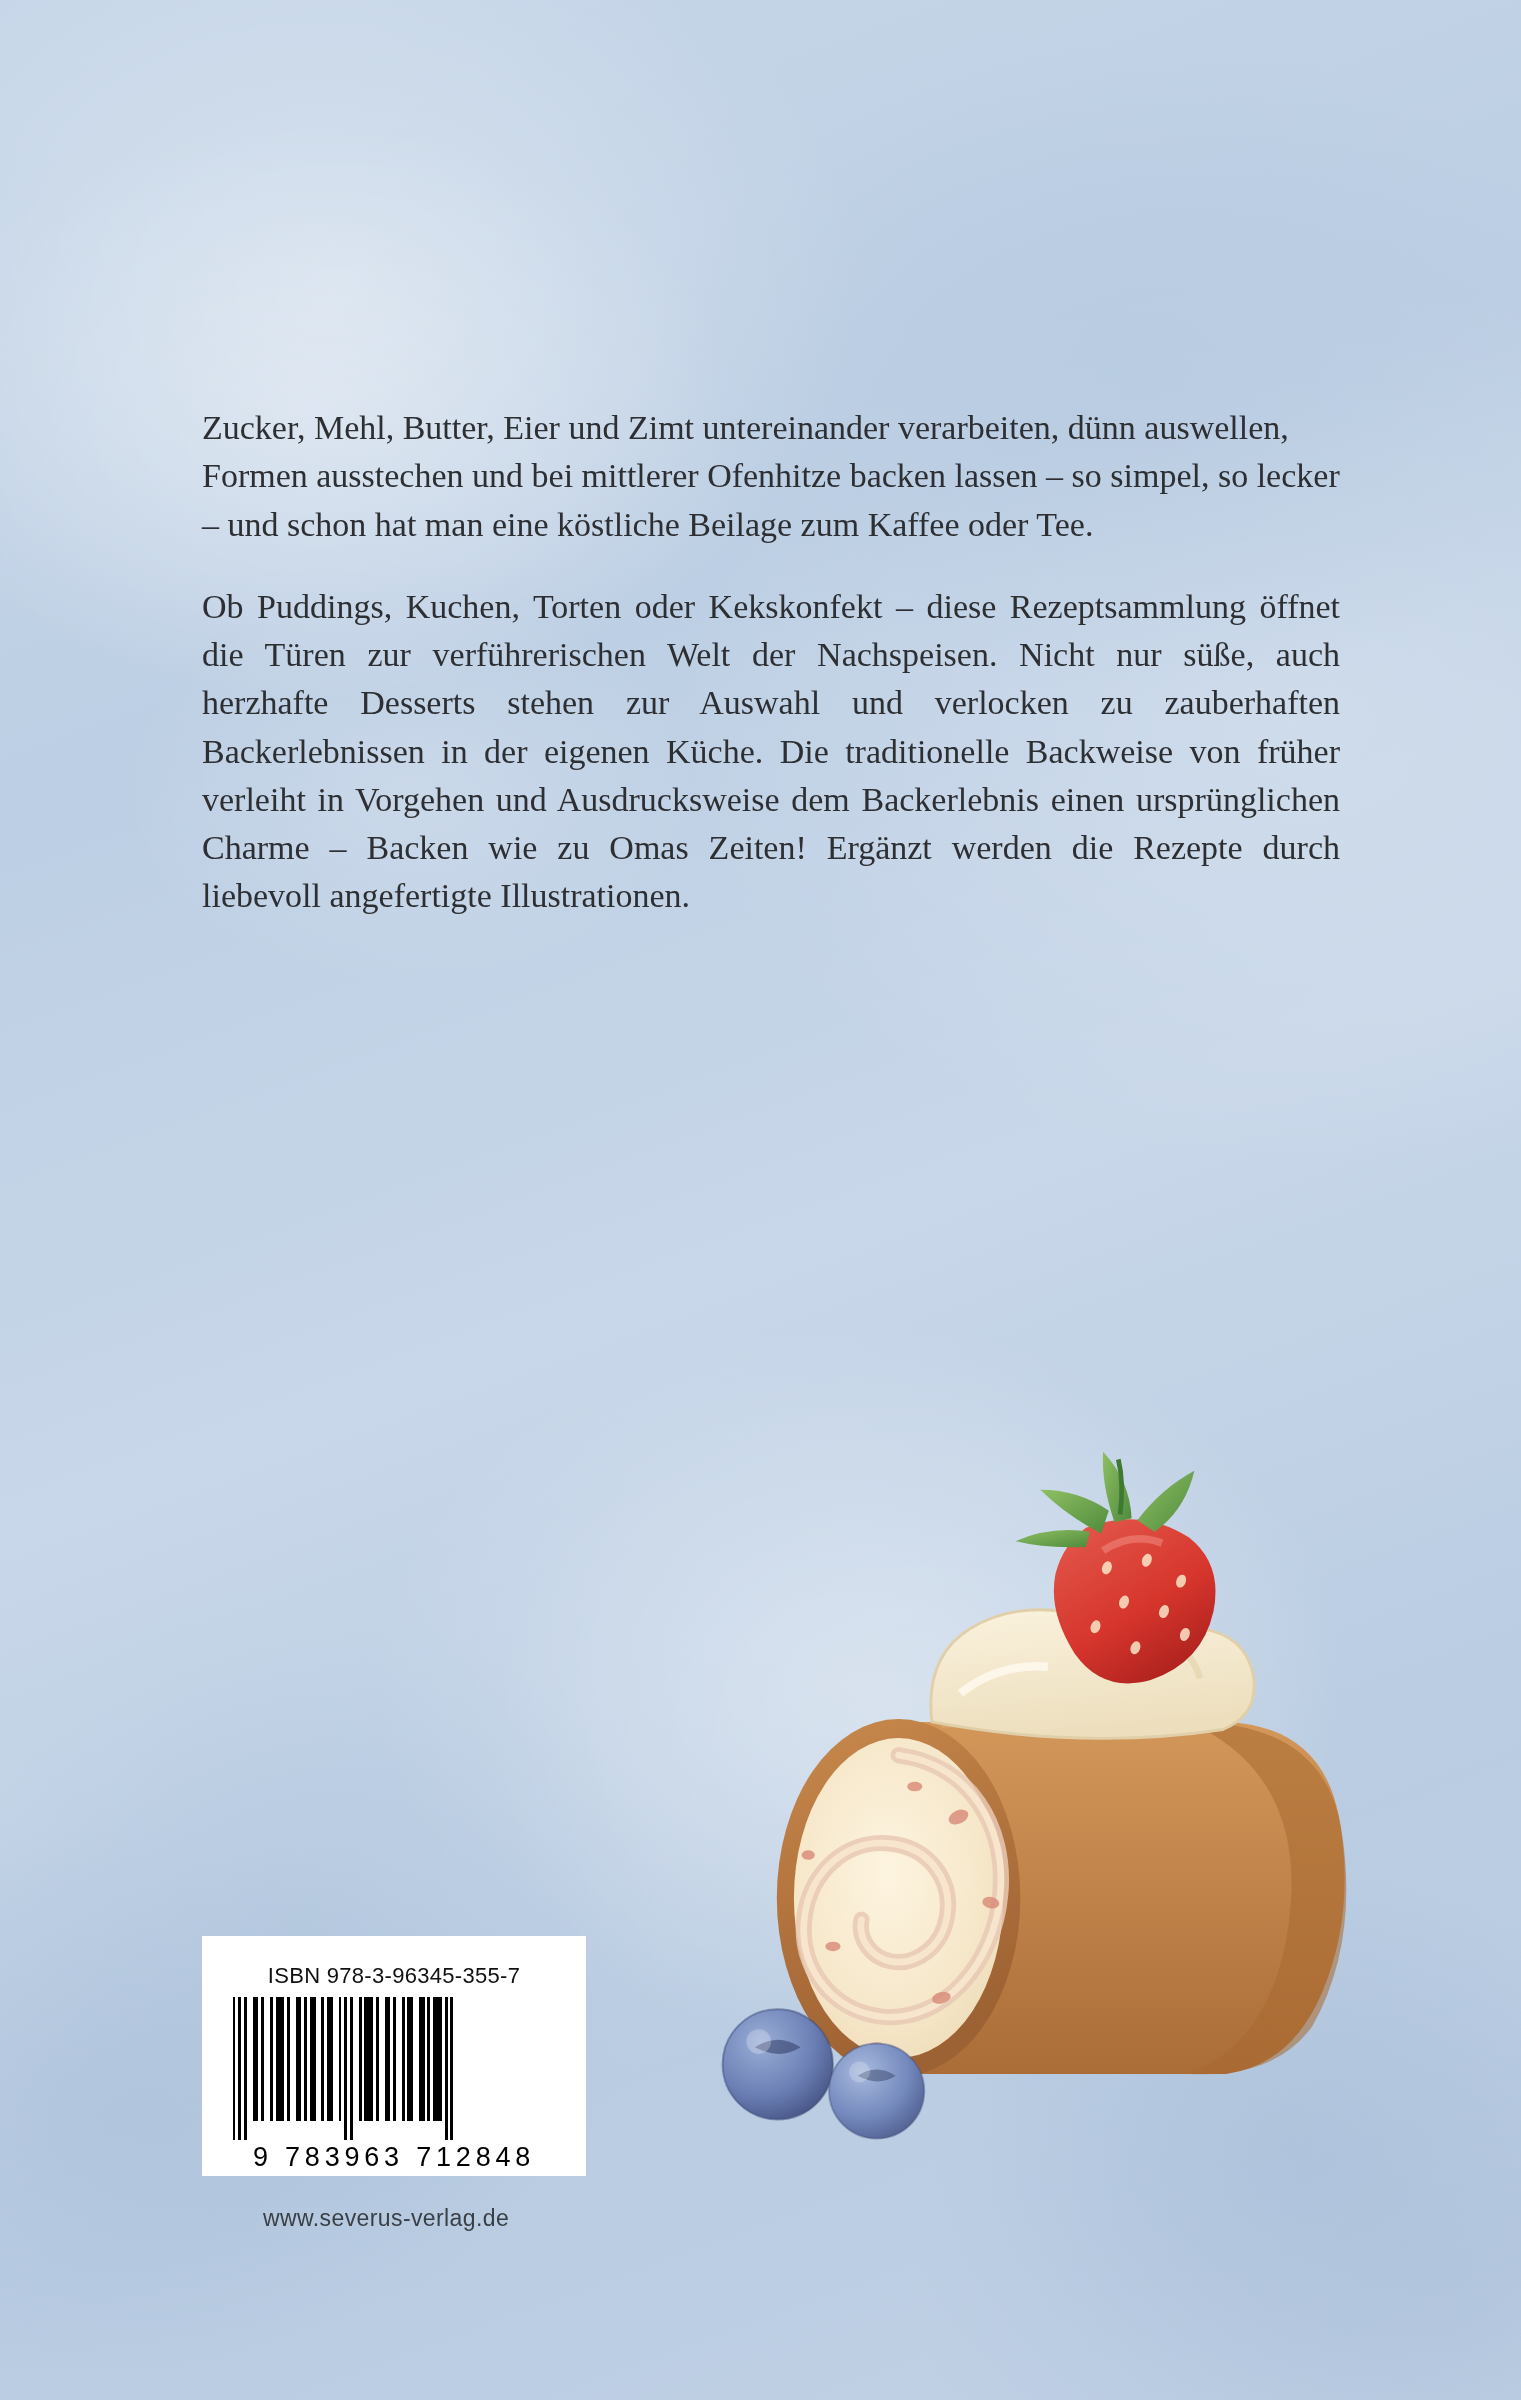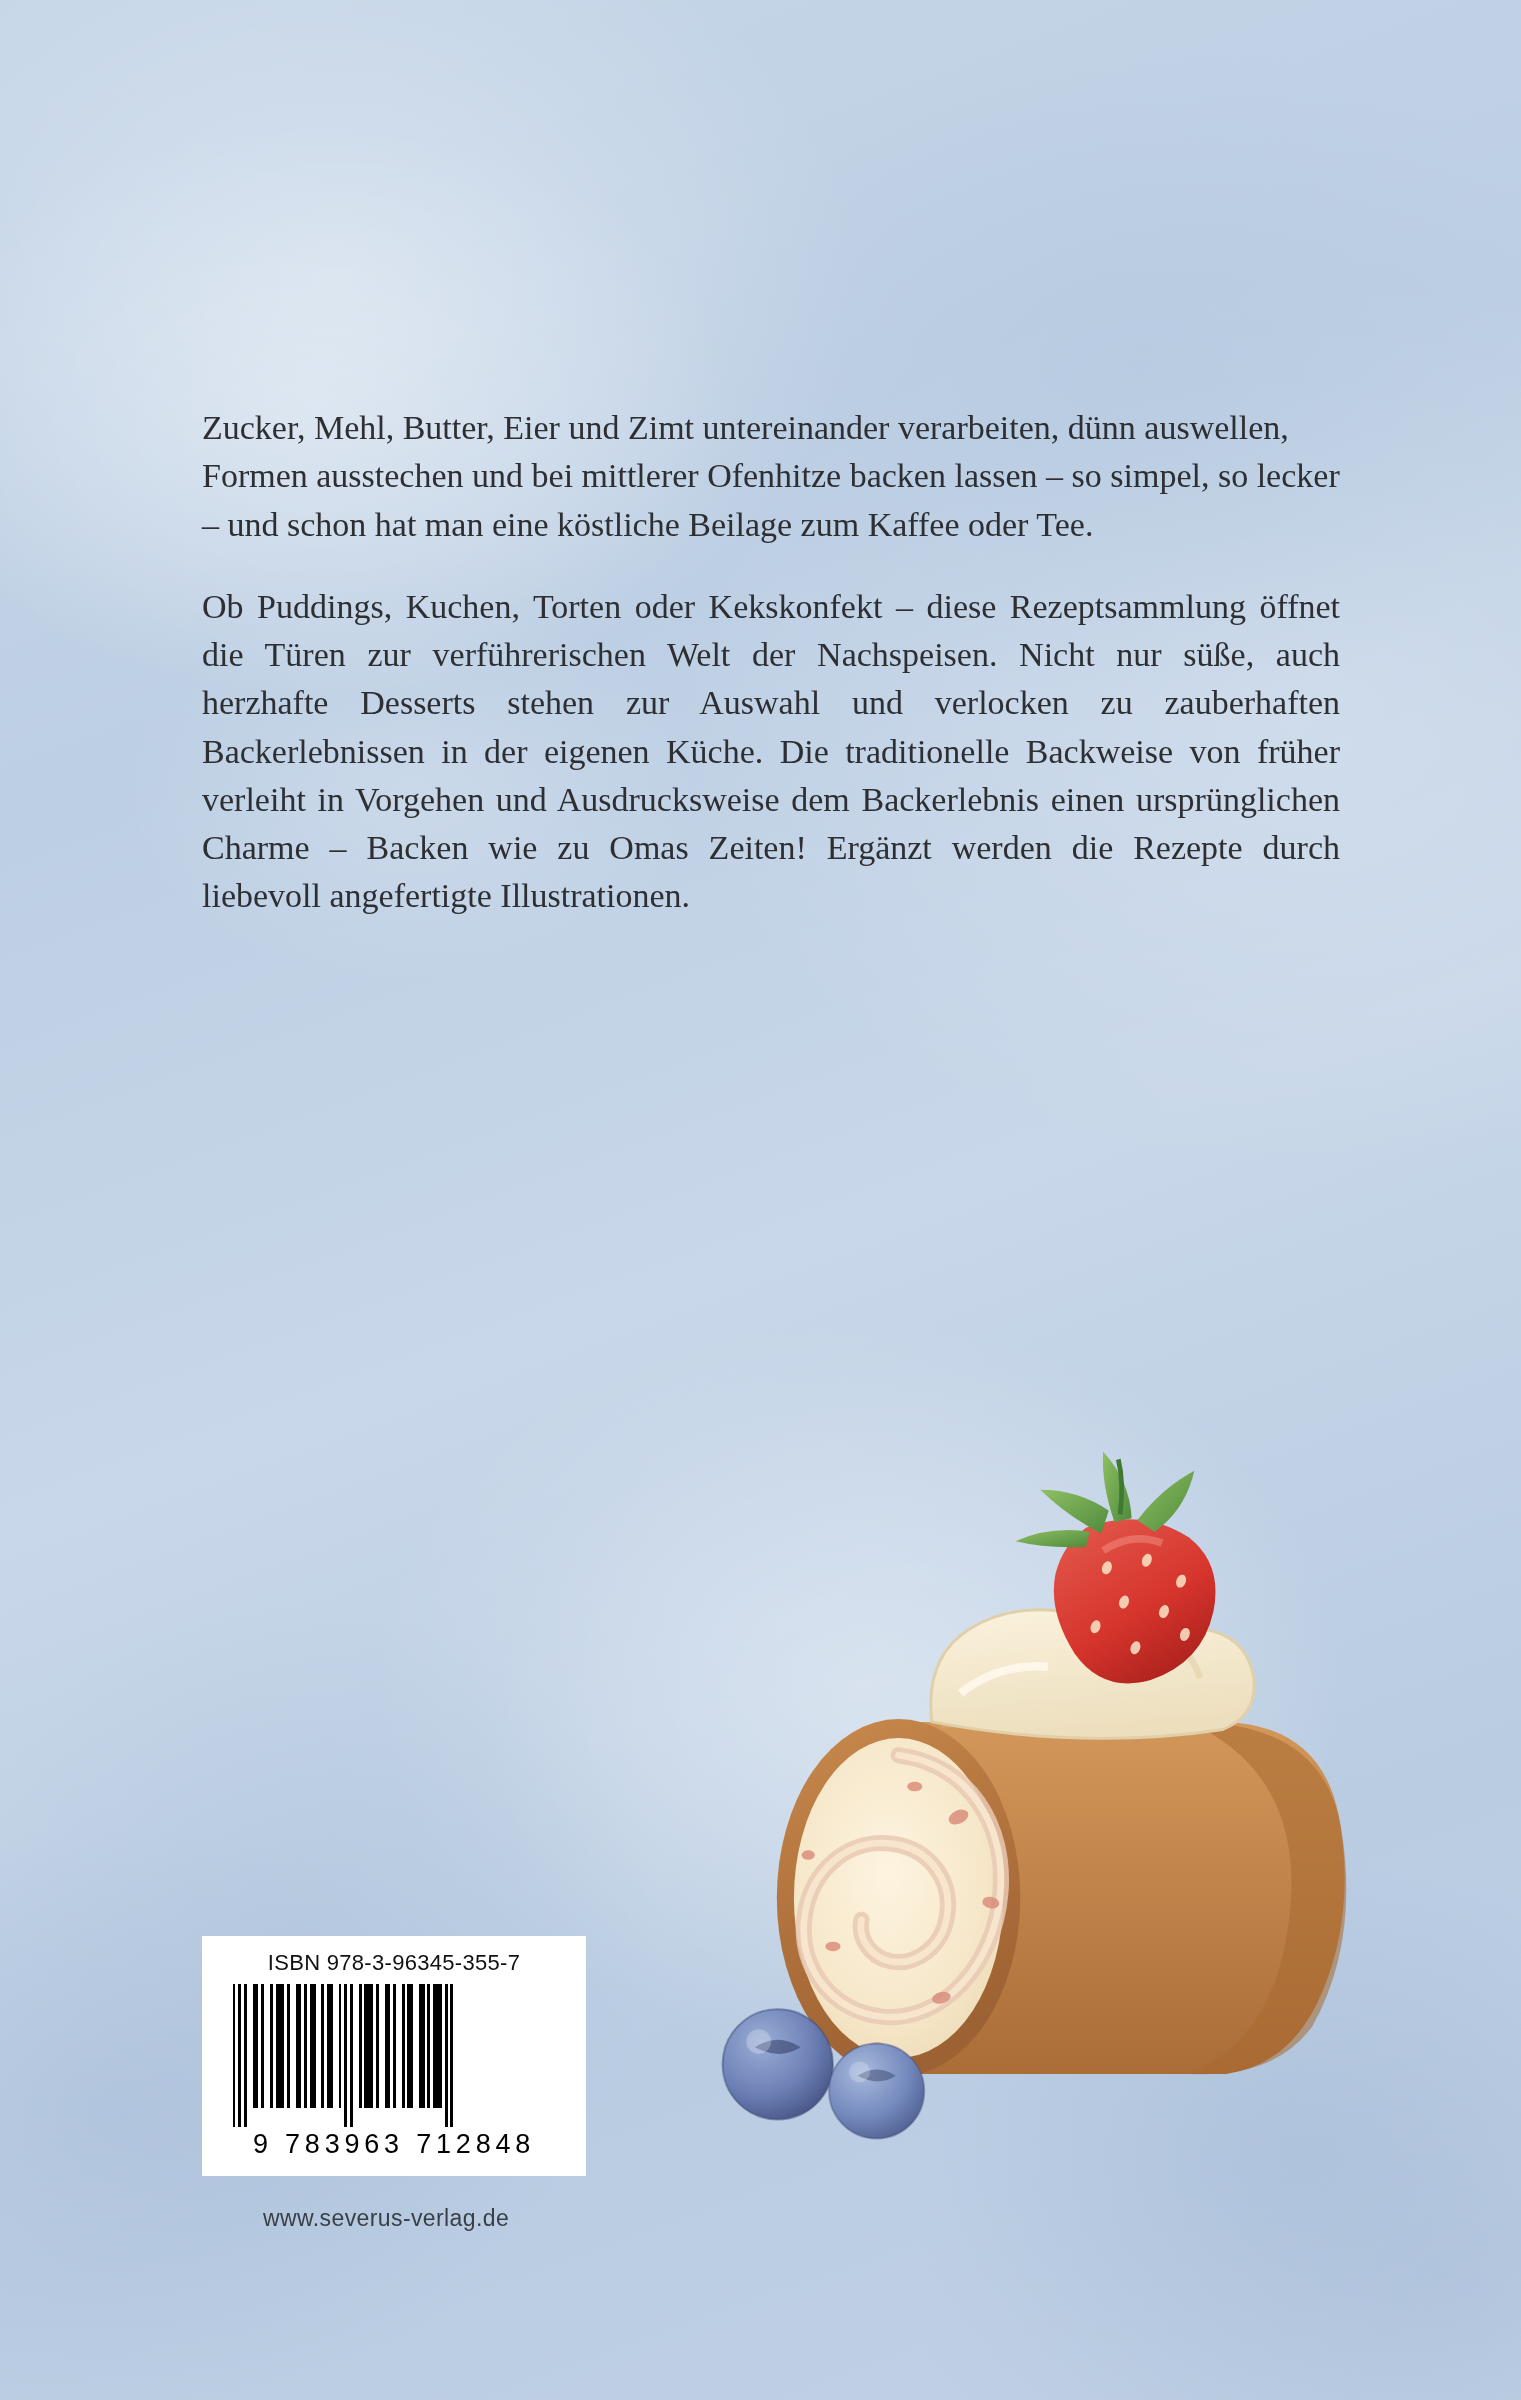--- a/index.html
+++ b/index.html
@@ -63,21 +63,21 @@
   .barcode-box {
     position: absolute;
     left: 202px;
     top: 1936px;
     width: 384px;
     height: 240px;
     background: #ffffff;
     display: flex;
     flex-direction: column;
     align-items: center;
-    padding-top: 14px;
+    padding-top: 27px;
     box-sizing: border-box;
   }
   .isbn-text {
     font-family: "Liberation Sans", sans-serif;
     font-size: 22px;
     color: #111;
     letter-spacing: 0.3px;
     margin-bottom: 7.6px;
   }
   .bars {

